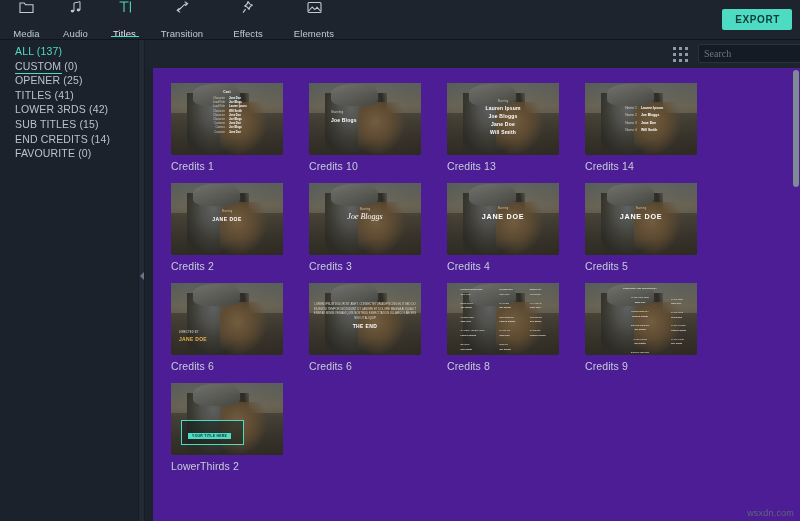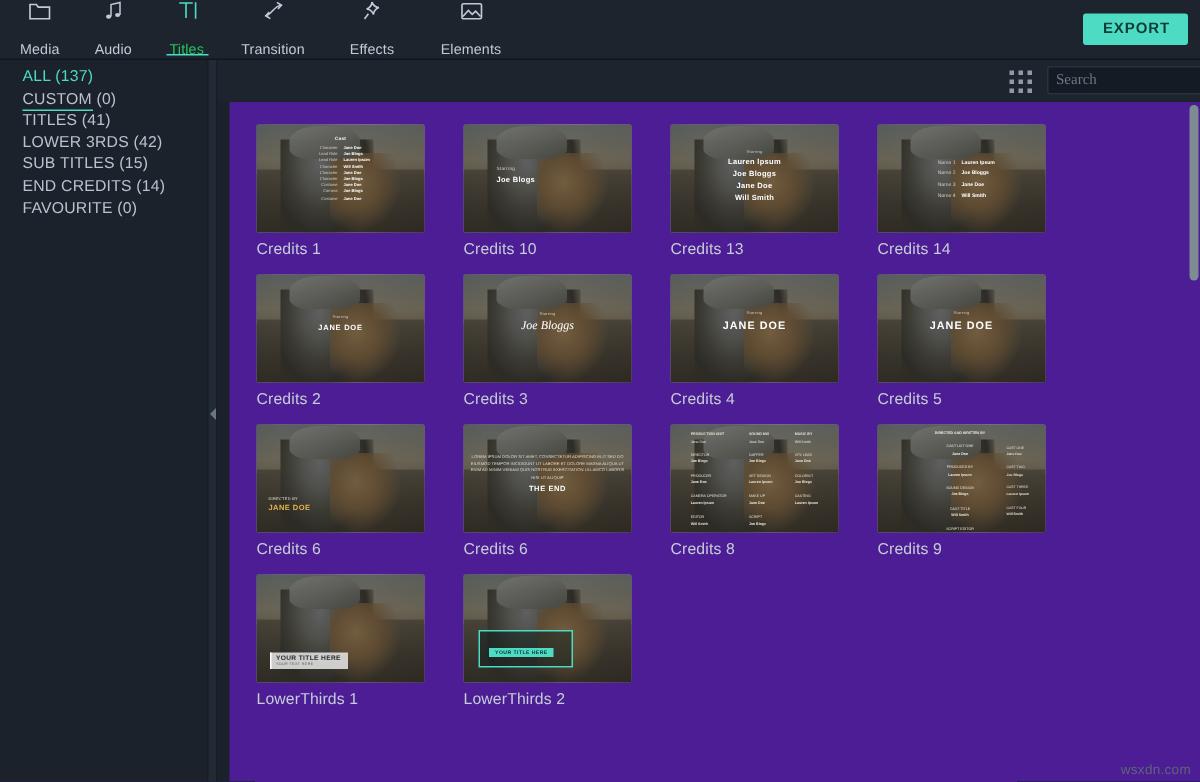--- a/index.html
+++ b/index.html
@@ -20,21 +20,21 @@
   }
   .tabs { display: flex; align-items: flex-start; padding-left: 2px; }
   .tab {
     width: 49px; height: 39px;
     display: flex; flex-direction: column; align-items: center; justify-content: center;
     color: #c2cad6; cursor: pointer; position: relative; gap: 14px;
   }
   .tab.wide { width: 66px; }
   .tab .ticon { height: 17px; display: flex; align-items: center; justify-content: center; }
   .tab .tlabel { font-size: 9.5px; letter-spacing: .1px; line-height: 11px; }
-  .tab.active { color: #22c55e; justify-content: space-between; }
+  .tab.active { color: #e5e5e5; justify-content: space-between; }
   .tab.active .underline {
     position: absolute; bottom: 2px; left: 50%; transform: translateX(-50%);
     width: 28px; height: 1.5px; background: #4ddbc4;
   }
   .tab svg { display: block; }
 
   .export-btn {
     position: absolute; right: 8px; top: 9px;
     background: #4ddbc4; color: #0f3d38;
     font-size: 10px; font-weight: bold; letter-spacing: .6px;
@@ -278,20 +278,21 @@
     </div>
     <div class="searchbox">
       <input type="text" placeholder="Search" style="">
 
     </div>
   </div>
 
   <div class="sidebar">
     <div class="cat active"><span>ALL (137)</span></div>
     <div class="cat"><span>CUSTOM (0)</span></div>
+    <div class="cat"><span>OPENER (25)</span></div>
     <div class="cat"><span>TITLES (41)</span></div>
     <div class="cat"><span>LOWER 3RDS (42)</span></div>
     <div class="cat"><span>SUB TITLES (15)</span></div>
     <div class="cat"><span>END CREDITS (14)</span></div>
     <div class="cat"><span>FAVOURITE (0)</span></div>
   </div>
 
   <div class="splitter">
     <span class="arrow"></span>
   </div>
@@ -545,36 +546,20 @@
               <b>DIRECTED AND WRITTEN BY</b><br><br>CAST LIST ONE<br><b>Jane Doe</b><br><br>PRODUCED BY<br><b>Lauren Ipsum</b><br><br>SOUND DESIGN<br><b>Joe Blogs</b><br><br>CAST TITLE<br><b>Will Smith</b><br><br>SCRIPT EDITOR<br>
             </div>
             <div style="position:absolute;left:86px;top:14px;width:38px;text-align:left;font-size:2.3px;line-height:4.4px;color:#e3ddd0;">
               CAST ONE<br><b>Jane Doe</b><br><br>CAST TWO<br><b>Joe Blogs</b><br><br>CAST THREE<br><b>Lauren Ipsum</b><br><br>CAST FOUR<br><b>Will Smith</b>
             </div>
           </div>
         </div>
         <div class="cap">Credits 9</div>
       </div>
 
-      <div class="cell">
-        <div class="thumb">
-          <div class="sky"></div>
-            <div class="ground"></div>
-            <div class="figure"></div>
-            <div class="hair"></div>
-            <div class="beanie"></div>
-          <div class="ov">
-            <div class="lt1bar">
-              <div class="t1">YOUR TITLE HERE</div>
-              <div class="t2">YOUR TEXT HERE</div>
-            </div>
-          </div>
-        </div>
-        <div class="cap">LowerThirds 1</div>
-      </div>
 
       <div class="cell">
         <div class="thumb">
           <div class="sky"></div>
             <div class="ground"></div>
             <div class="figure"></div>
             <div class="hair"></div>
             <div class="beanie"></div>
           <div class="ov">
             <div class="lt2box">

